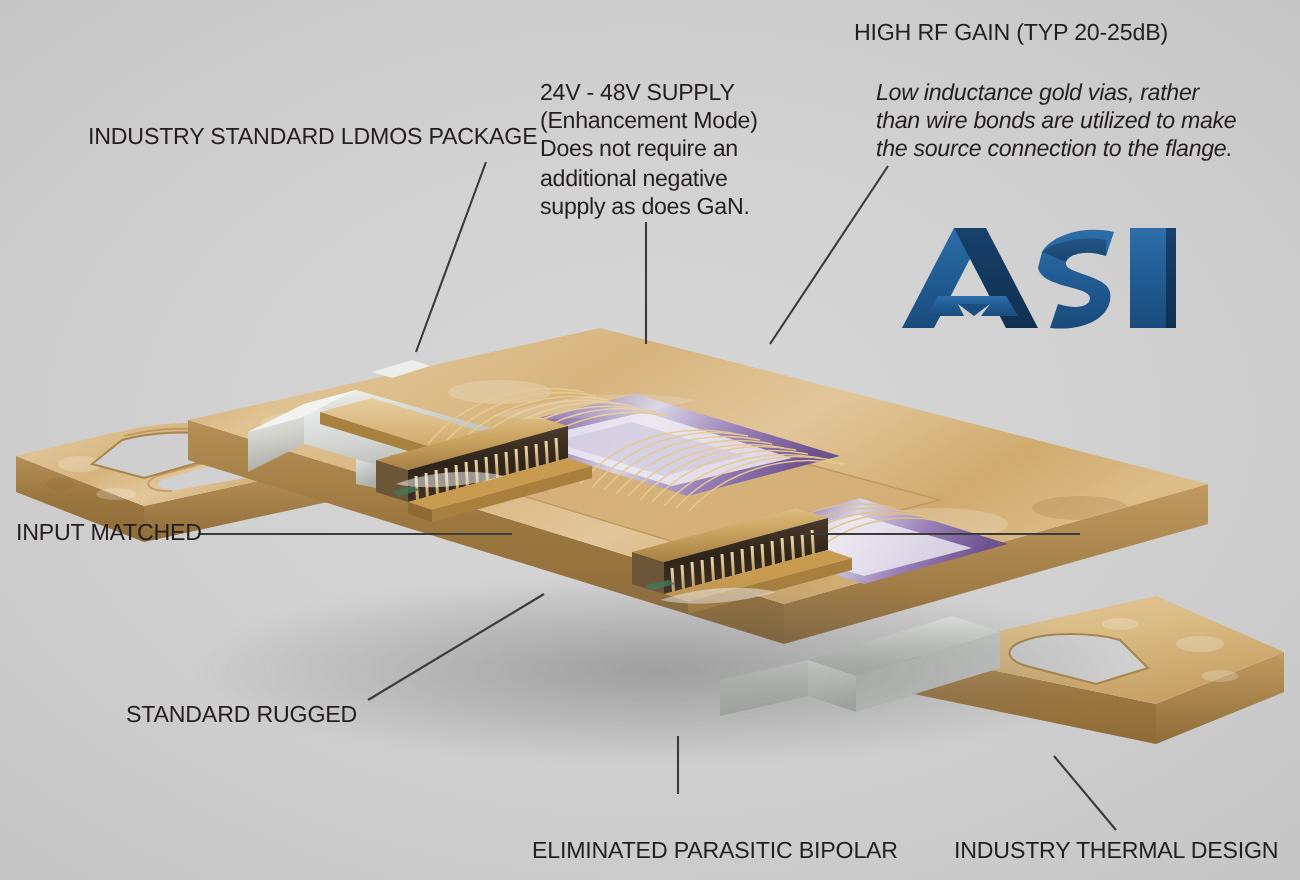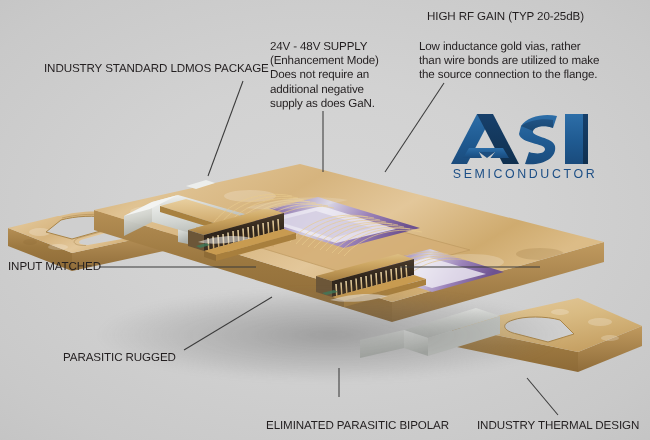--- a/index.html
+++ b/index.html
@@ -336,28 +336,28 @@
   <div class="ann caps" style="left:44px;  top:62px;">INDUSTRY STANDARD LDMOS PACKAGE</div>
 
   <div class="ann" style="left:270px; top:40px;">24V - 48V  SUPPLY
 (Enhancement Mode)
 Does not require an
 additional negative
 supply as does GaN.</div>
 
   <div class="ann caps" style="left:427px; top:10px;">HIGH RF GAIN (TYP 20-25dB)</div>
 
-  <div class="ann" style="left:419px; top:40px;">Low inductance gold vias, rather
+  <div class="ann" style="left:438px; top:40px;font-style:italic;">Low inductance gold vias, rather
 than wire bonds are utilized to make
 the source connection to the flange.</div>
 
   <div class="ann caps" style="left:8px;   top:260px;text-align:center;">INPUT MATCHED</div>
 
 
-  <div class="ann caps" style="left:63px;  top:351px;">PARASITIC RUGGED</div>
+  <div class="ann caps" style="left:63px;  top:351px;">STANDARD RUGGED</div>
 
 
   <div class="ann caps" style="left:266px; top:419px;">ELIMINATED PARASITIC BIPOLAR</div>
 
   <div class="ann caps" style="left:477px; top:419px;">INDUSTRY THERMAL DESIGN</div>
 
   <div id="logo">
     <svg width="152" height="58" viewBox="0 0 152 58">
       <defs>
         <linearGradient id="gBlue" x1="0" y1="0" x2="0" y2="1">
@@ -378,16 +378,15 @@
       <polygon points="30,40 46,40 38,46" fill="#1b4d7f"></polygon>
 
       <path d="M72,14 C 78,4 96,1 108,4 L 104,16 C 96,13 86,14 84,19
                C 82,25 104,25 106,34 C 108,46 94,54 76,52 L 80,40
                C 90,43 96,41 96,37 C 96,31 72,32 70,22 Z" fill="url(#gBlue)"></path>
       <path d="M72,14 C 80,8 94,6 104,8 L 104,16 C 96,13 86,14 84,19 Z" fill="url(#gBlueDark)" opacity="0.55"></path>
 
       <rect x="116" y="2" width="20" height="50" fill="url(#gBlue)"></rect>
       <rect x="134" y="2" width="5" height="50" fill="url(#gBlueDark)"></rect>
     </svg>
-    <div class="wordmark">SEMICONDUCTOR</div>
   </div>
 
 </div>
 
 </body></html>

